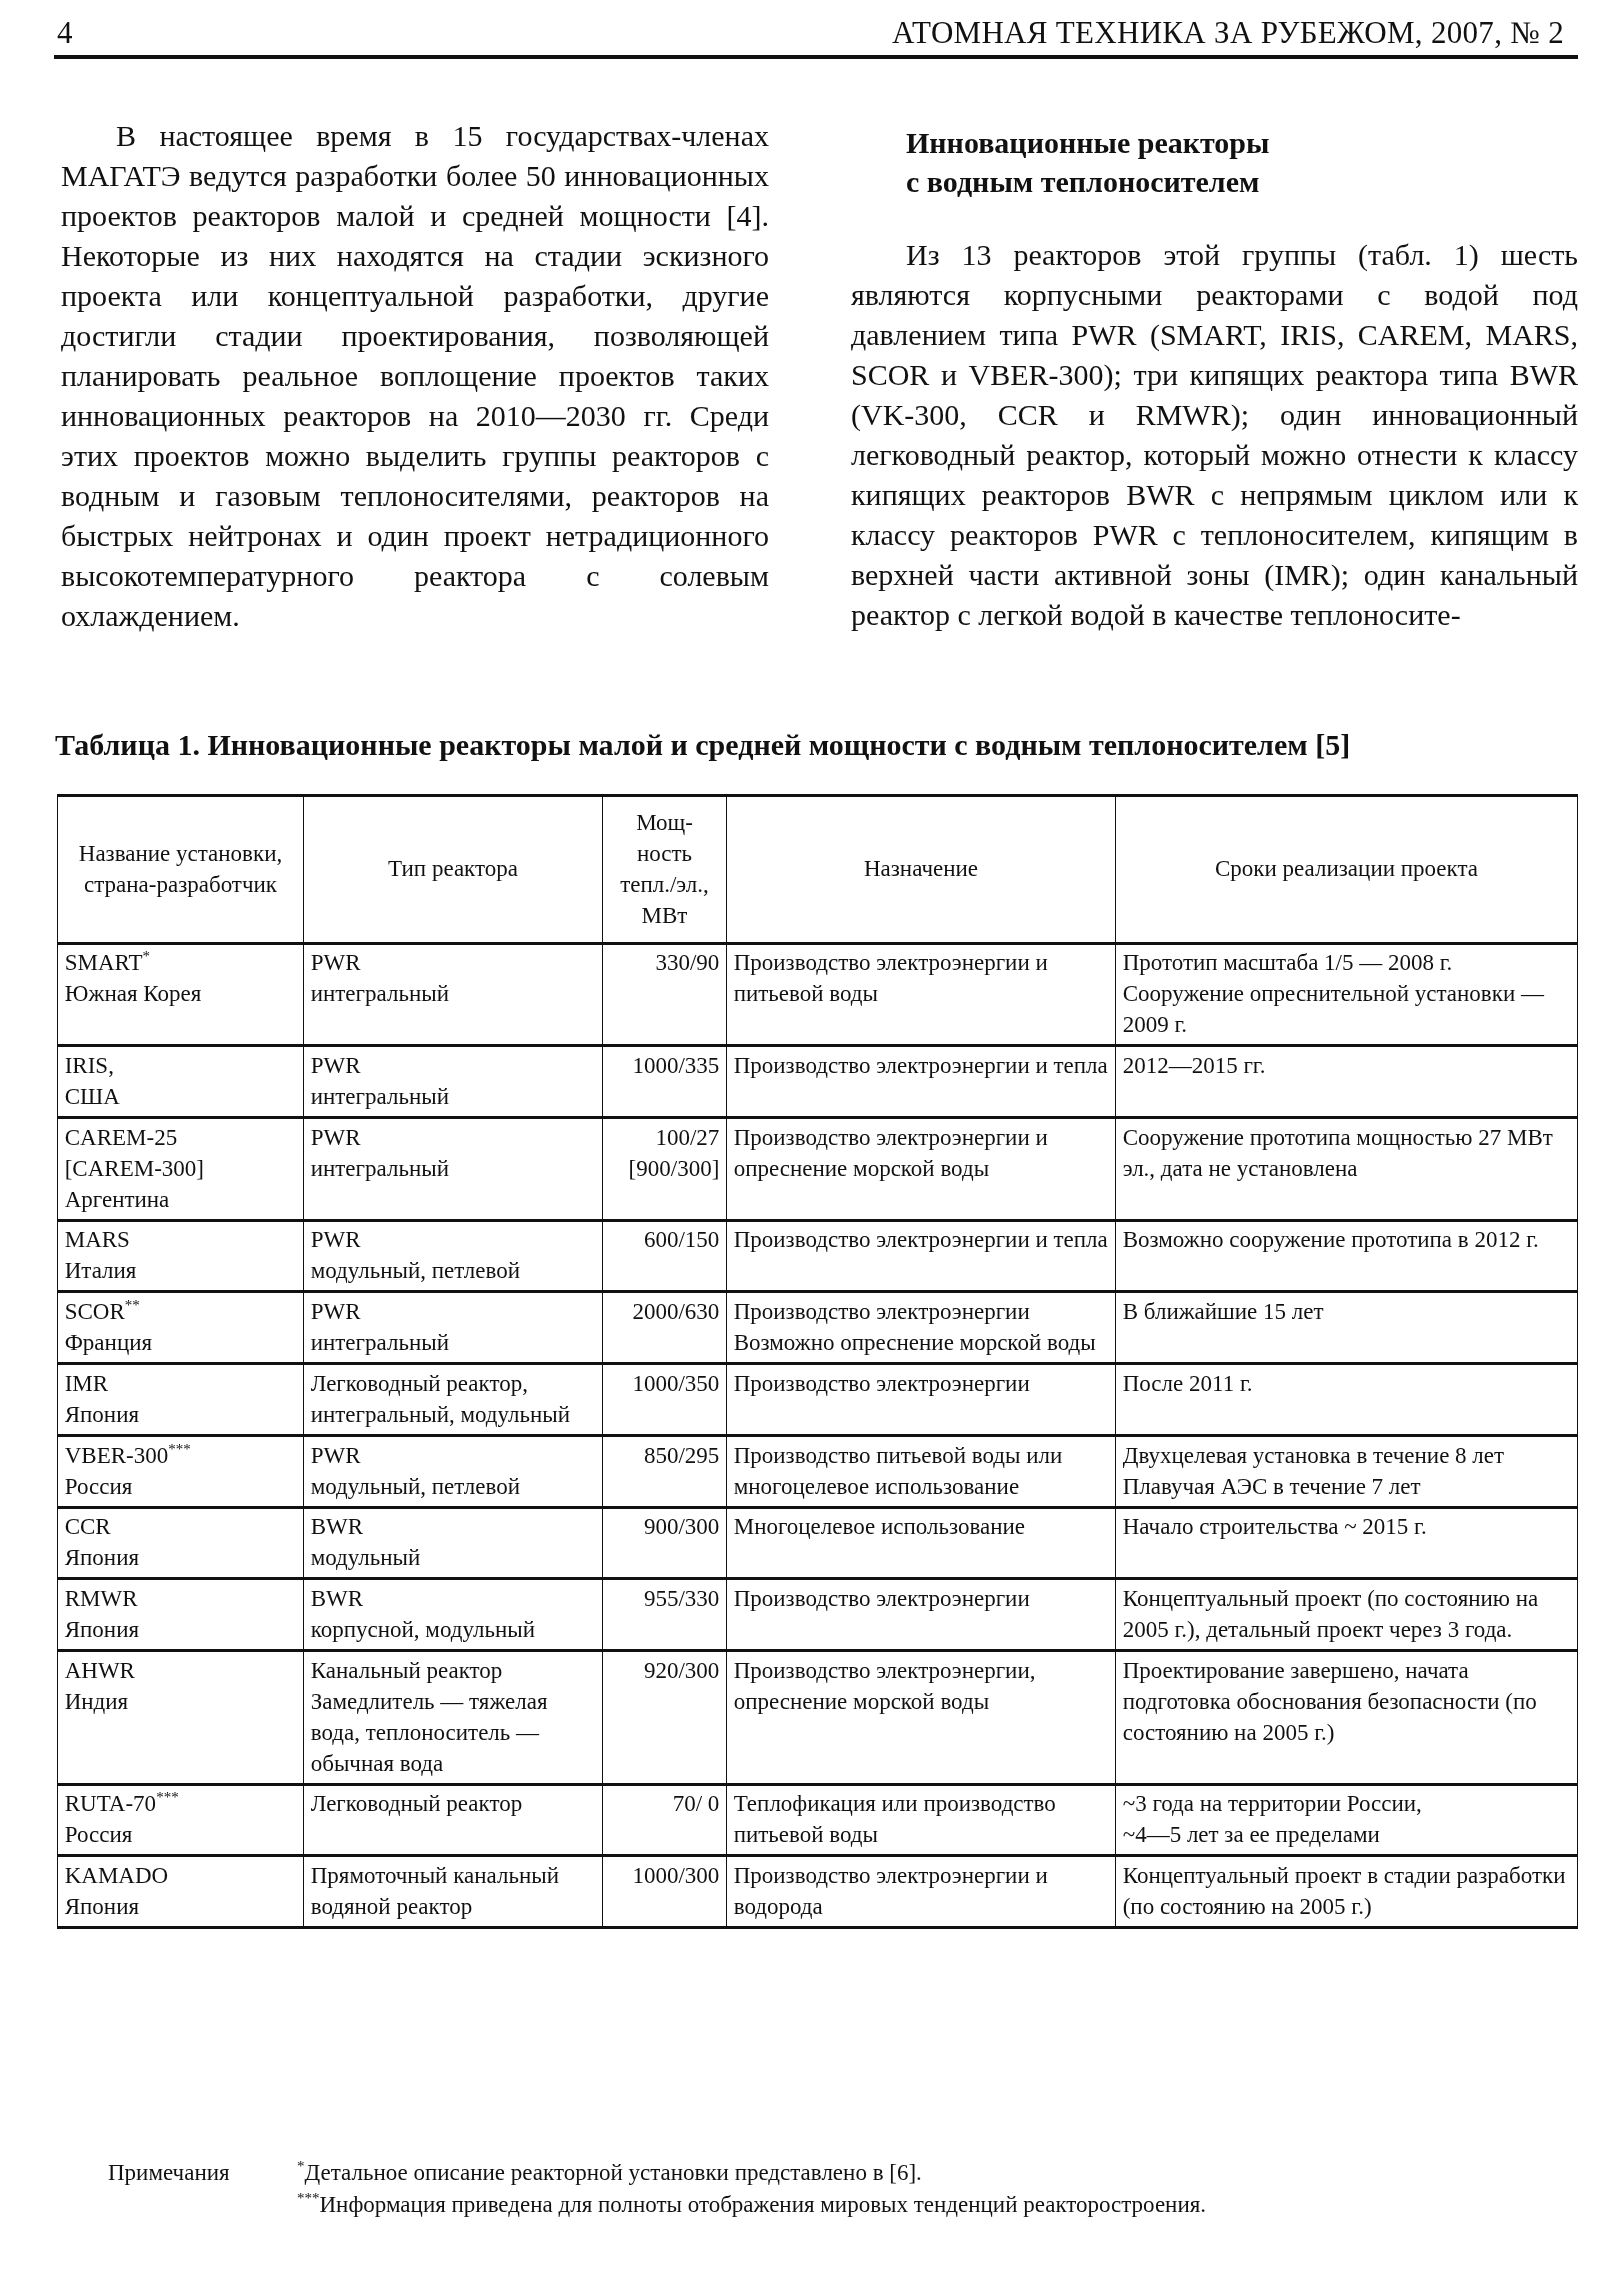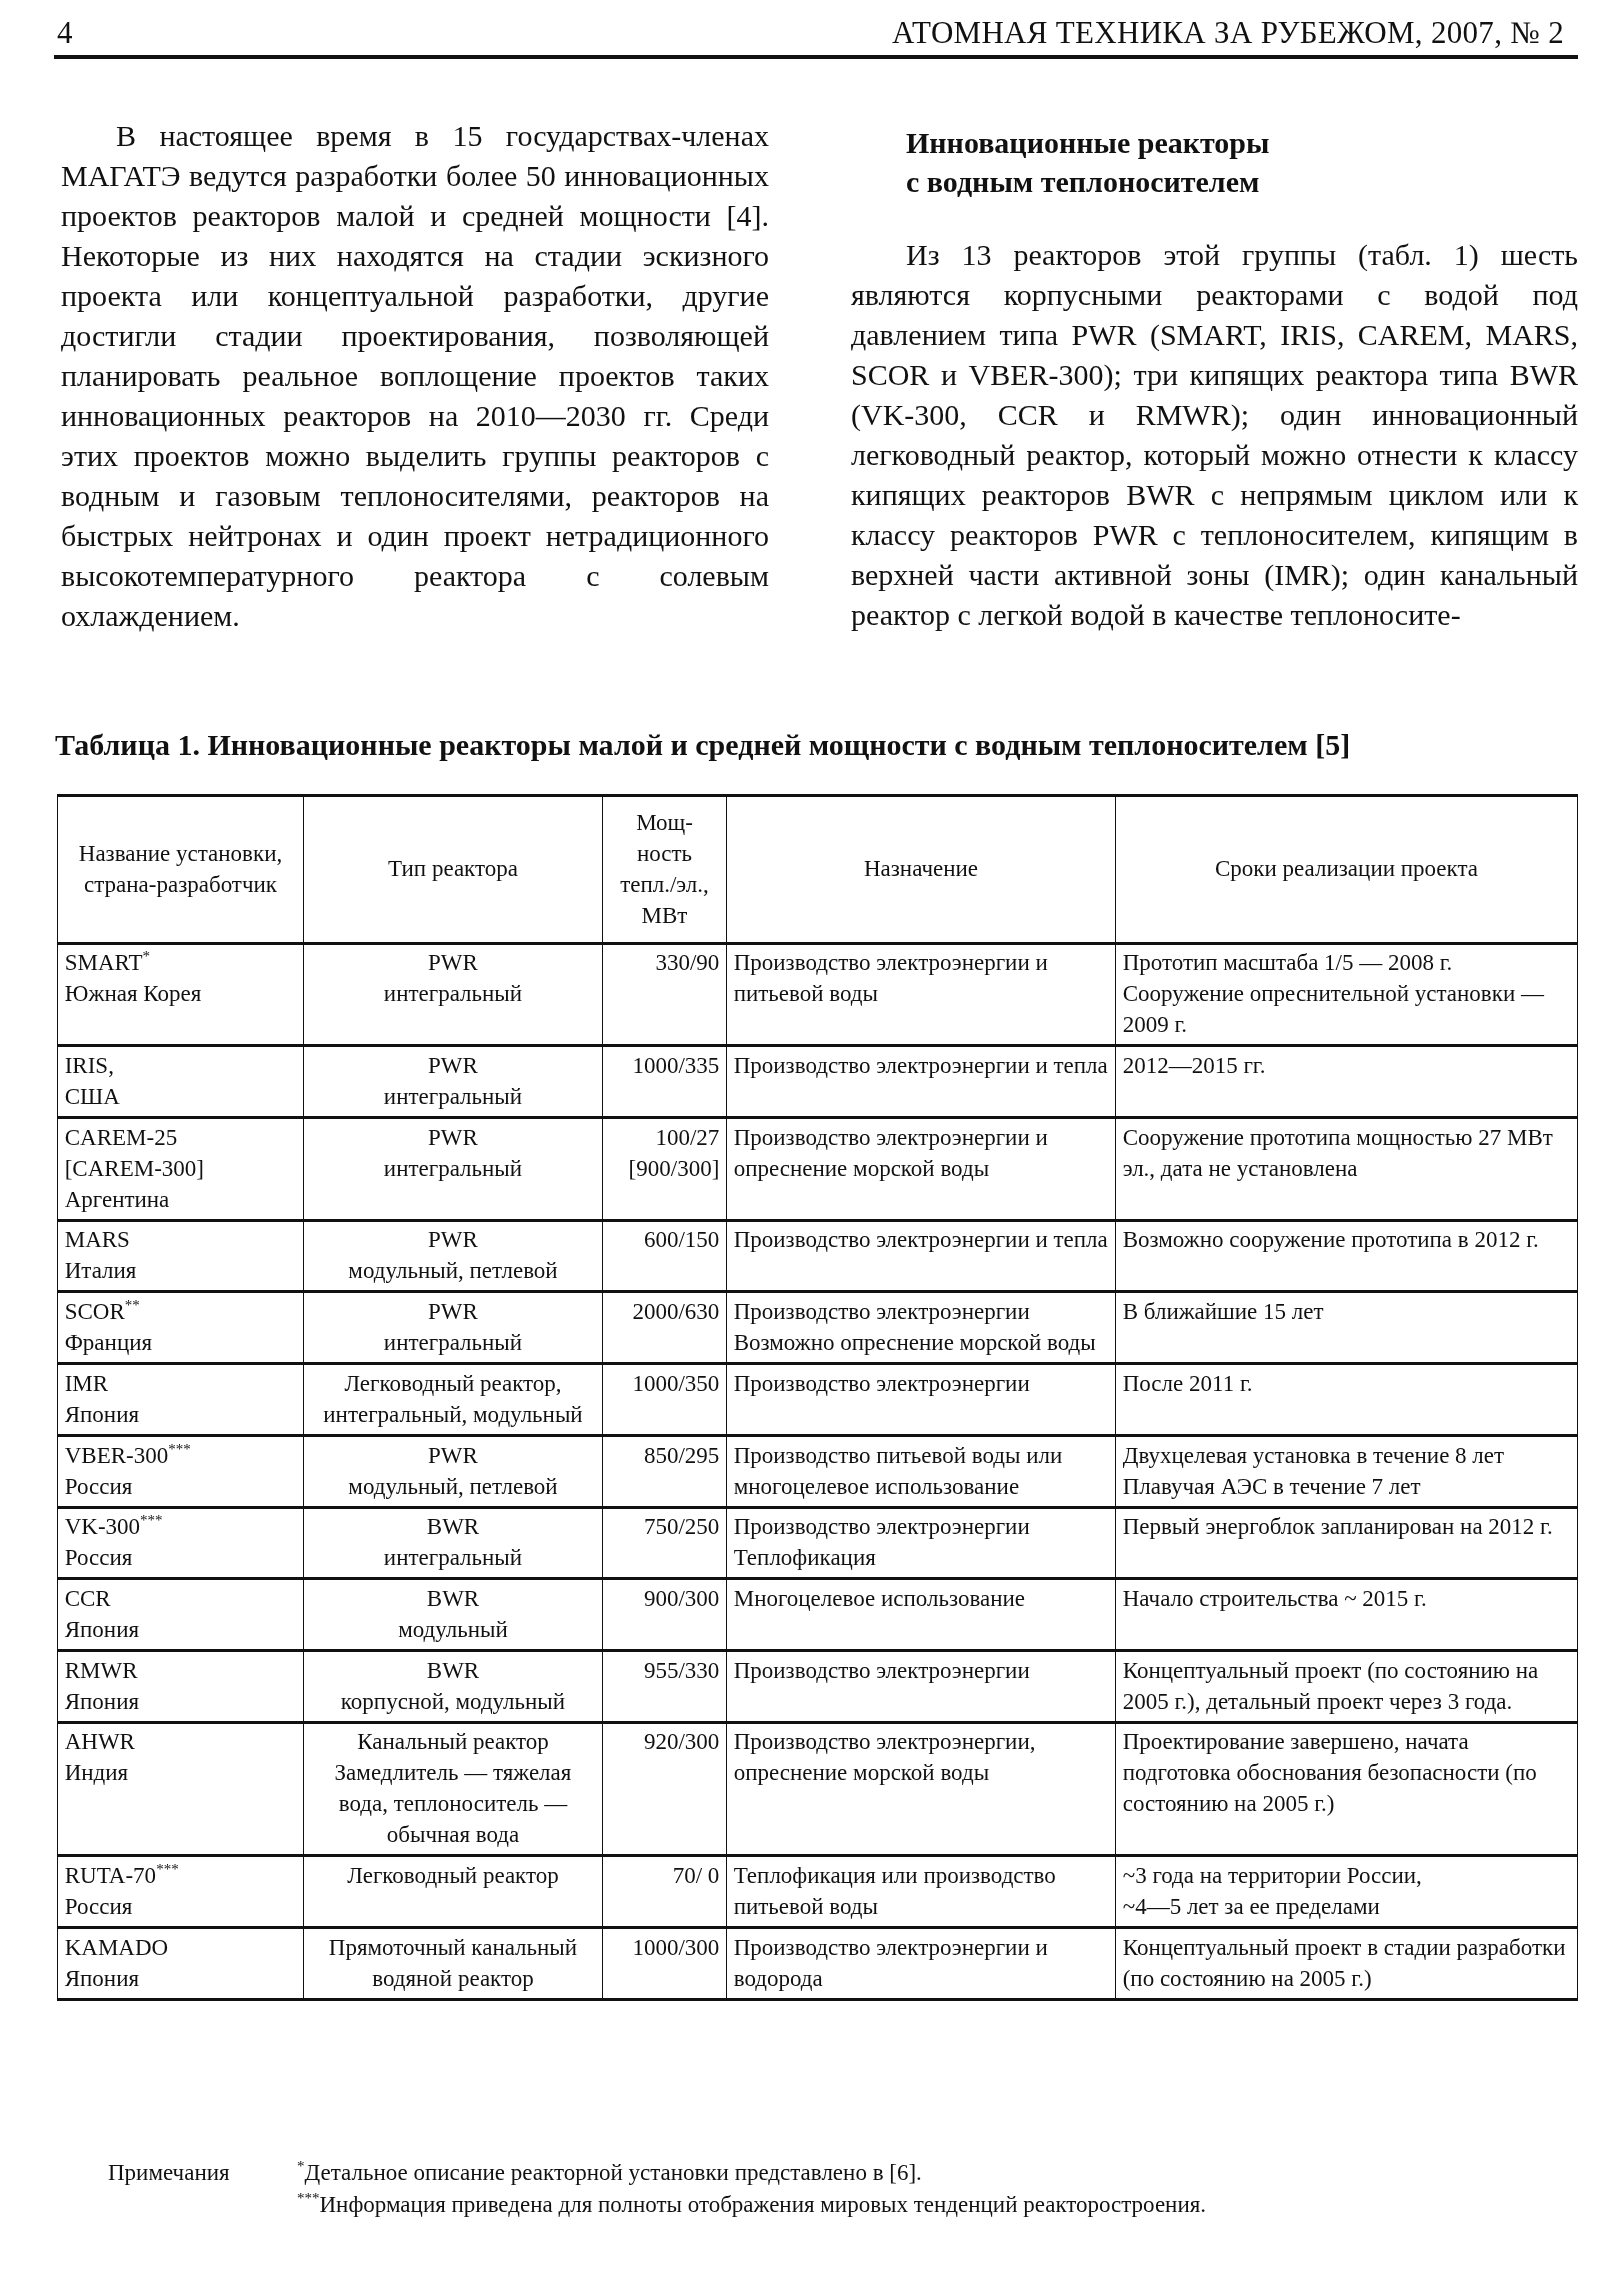--- a/index.html
+++ b/index.html
@@ -17,21 +17,21 @@
   .col p { margin: 0; text-indent: 55px; }
   .sec-title { font-weight: bold; font-size: 30px; line-height: 39px; margin: 6.7px 0 34px 0; padding-left: 55px; text-align: left; }
 
   .tbl-caption { position: absolute; left: 55px; top: 728px; font-size: 30px; font-weight: bold; }
   .tbl-wrap { position: absolute; left: 57px; top: 794px; width: 1521px; }
   table { width: 100%; border-collapse: collapse; font-size: 23px; line-height: 31px; table-layout: fixed; }
   th, td { border: 1.3px solid #111; vertical-align: top; padding: 2.7px 6.7px 4px 6.7px; }
   thead tr { border-top: 3.4px solid #111; border-bottom: 3.4px solid #111; }
   tbody tr { border-bottom: 3.4px solid #111; }
   th { font-weight: normal; vertical-align: middle; text-align: center; }
-  td.type, td.power { text-align: center; }
+  td.type, td.power { text-align: left; }
   td.power { text-align: right; }
   .ml { white-space: pre-line; }
   sup { font-size: 15px; line-height: 0; vertical-align: 9.4px; }
   table { border-left: 1.3px solid #111; border-right: 1.3px solid #111; }
 
   .notes { position: absolute; left: 108px; top: 2157px; font-size: 23px; line-height: 32px; }
   .notes .lbl { position: absolute; left: 0; top: 0; }
   .notes .items { position: absolute; left: 189px; top: 0; width: 1213px; }
   .notes .item { white-space: nowrap; }
 </style>
@@ -131,29 +131,20 @@
         <tr>
           <td><span class="ml">VBER-300</span><sup>***</sup><br><span>Россия</span></td>
           <td class="type ml">PWR
 модульный, петлевой</td>
           <td class="power ml">850/295</td>
           <td class="ml">Производство питьевой воды или многоцелевое использование</td>
           <td class="ml">Двухцелевая установка в течение 8 лет
 Плавучая АЭС в течение 7 лет</td>
         </tr>
         <tr>
-          <td><span class="ml">VK-300</span><sup>***</sup><br><span>Россия</span></td>
-          <td class="type ml">BWR
-интегральный</td>
-          <td class="power ml">750/250</td>
-          <td class="ml">Производство электроэнергии
-Теплофикация</td>
-          <td class="ml">Первый энергоблок запланирован на 2012 г.</td>
-        </tr>
-        <tr>
           <td><span class="ml">CCR</span><sup></sup><br><span>Япония</span></td>
           <td class="type ml">BWR
 модульный</td>
           <td class="power ml">900/300</td>
           <td class="ml">Многоцелевое использование</td>
           <td class="ml">Начало строительства ~ 2015 г.</td>
         </tr>
         <tr>
           <td><span class="ml">RMWR</span><sup></sup><br><span>Япония</span></td>
           <td class="type ml">BWR

